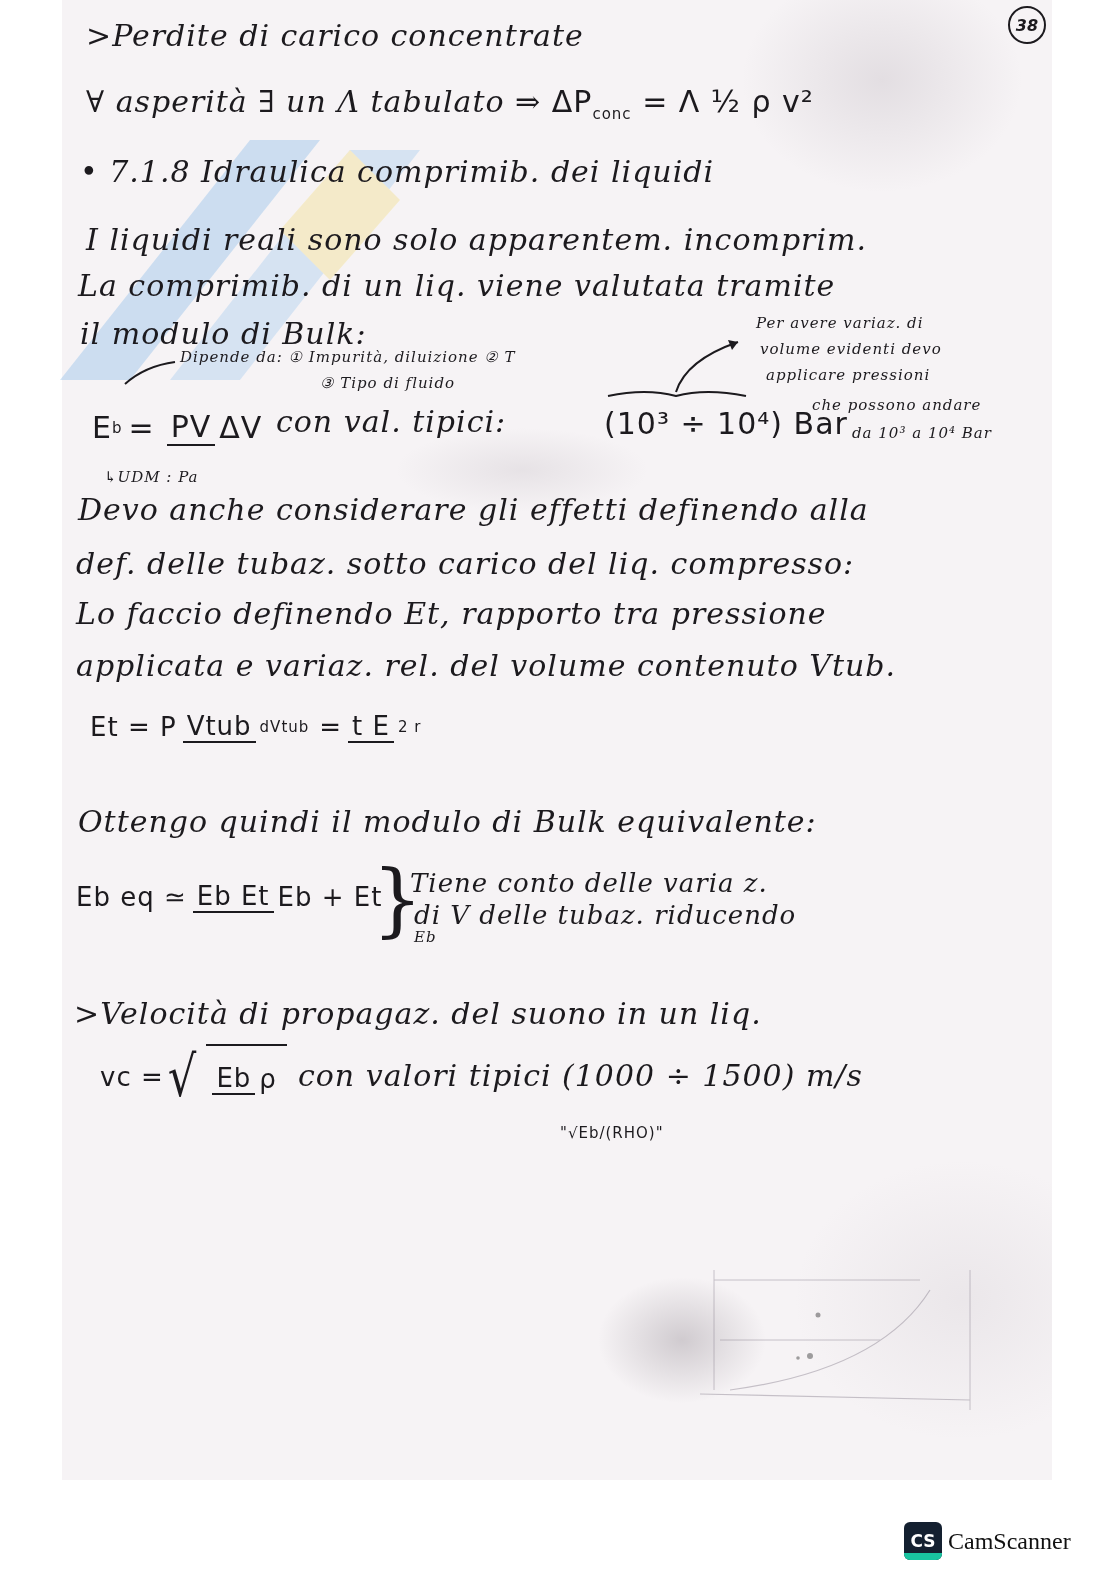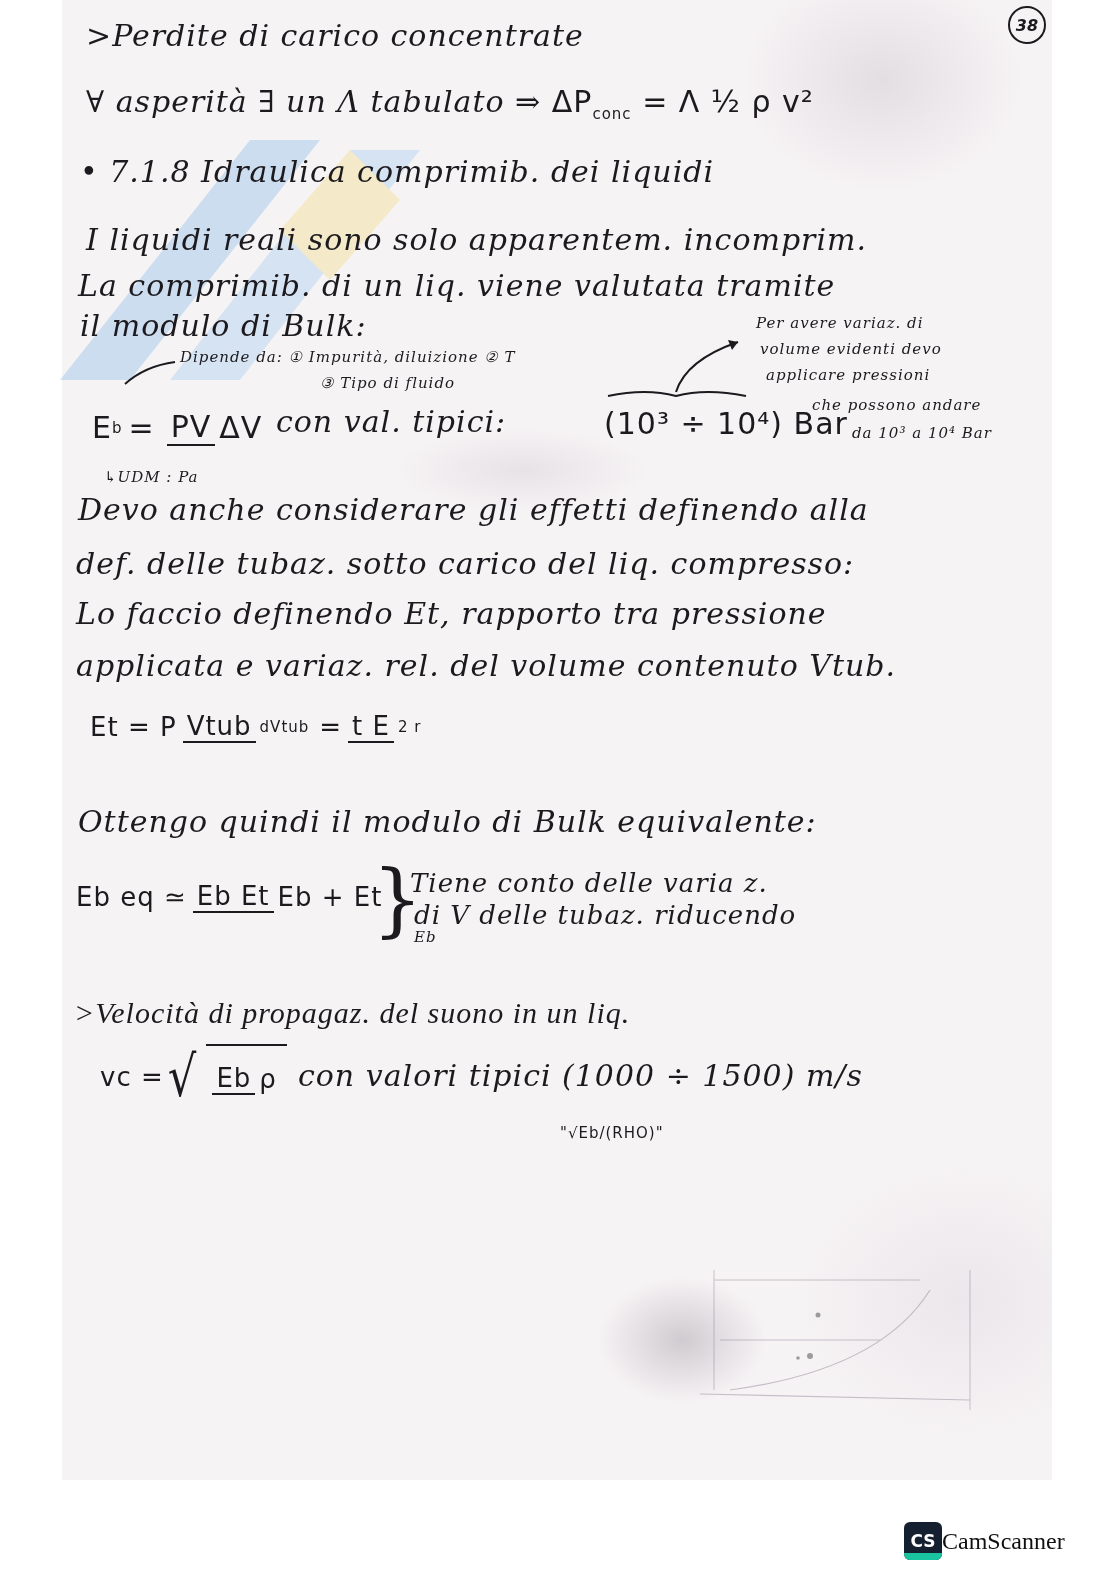--- a/index.html
+++ b/index.html
@@ -39,21 +39,21 @@
       border: 2px solid #1c1a1e; border-radius: 50%;
       display: flex; align-items: center; justify-content: center;
       font-family: "DejaVu Sans", sans-serif; font-size: 16px; font-weight: bold; color: #1c1a1e; font-style: italic;
     }
     .sqrt { display: inline-flex; align-items: center; }
     .sqrt .rad { font-size: 56px; line-height: 1; transform: scaleX(0.8); }
     .sqrt .inner { border-top: 2px solid #1c1a1e; padding: 2px 6px 0 6px; }
     .brace { position: absolute; font-size: 80px; font-style: normal; color: #1c1a1e; line-height: 1; }
     .sketch { position: absolute; left: 700px; top: 1250px; width: 280px; height: 170px; opacity: 0.45; }
     .cs-logo {
-      position: absolute; left: 904px; top: 1522px; display: flex; align-items: center; 
+      position: absolute; left: 904px; top: 1522px; display: flex; align-items: center; gap: 6px;
     }
     .cs-badge {
       width: 38px; height: 38px; border-radius: 6px; background: #142030; position: relative; overflow: hidden;
       display: flex; align-items: center; justify-content: center;
       color: #ffffff; font-family: "DejaVu Sans", sans-serif; font-weight: bold; font-size: 17px;
     }
     .cs-badge::after { content: ""; position: absolute; left: 0; right: 0; bottom: 0; height: 7px; background: #19c3a0; }
     .cs-text { font-family: "Liberation Serif", serif; font-size: 24px; color: #111; }
     .arrow-svg { position: absolute; overflow: visible; }
   </style>
@@ -75,21 +75,21 @@
 <div class="hw lg" style="left:86px; top:84px;">
   <span>∀ asperità ∃ un Λ tabulato ⇒</span>
   <span class="math">ΔP</span><sub class="math xs">conc</sub>
   <span class="math">= Λ ½ ρ v²</span>
 </div>
 
 <div class="hw lg" style="left:80px; top:154px;">• 7.1.8 Idraulica comprimib. dei liquidi</div>
 
 <div class="hw lg" style="left:86px; top:222px;">I liquidi reali sono solo apparentem. incomprim.</div>
 <div class="hw lg" style="left:78px; top:268px;">La comprimib. di un liq. viene valutata tramite</div>
-<div class="hw lg" style="left:80px; top:308px;">il modulo di Bulk:</div>
+<div class="hw lg" style="left:80px; top:316px;">il modulo di Bulk:</div>
 
 <svg class="arrow-svg" style="left:120px; top:356px; width:60px; height:30px;">
   <path d="M5 28 Q 25 10 55 6" stroke="#1c1a1e" stroke-width="2" fill="none"></path>
 </svg>
 <div class="hw sm" style="left:180px; top:348px;">Dipende da: ① Impurità, diluizione ② T</div>
 <div class="hw xs" style="left:320px; top:374px;">③ Tipo di fluido</div>
 
 <div class="hw lg math" style="left:92px; top:394px; display:flex; align-items:center;">
   <span>E</span>
     <sub class="sm">b</sub>
@@ -139,21 +139,21 @@
   <span class="frac">
     <span class="num">Eb Et</span>
     <span class="den">Eb + Et</span>
   </span>
 </div>
 <div class="brace" style="left:372px; top:860px;">}</div>
 <div class="hw md" style="left:410px; top:868px;">Tiene conto delle varia z.</div>
 <div class="hw md" style="left:414px; top:900px;">di V delle tubaz. riducendo</div>
 <div class="hw sm" style="left:414px; top:928px;">Eb</div>
 
-<div class="hw lg" style="left:74px; top:996px;font-family:Liberation Serif, serif;">&gt;Velocità di propagaz. del suono in un liq.</div>
+<div class="hw lg" style="left:74px; top:996px;">&gt;Velocità di propagaz. del suono in un liq.</div>
 
 <div class="hw md math" style="left:100px; top:1044px; display:flex; align-items:center;">
   <span>vc =</span>
   <span class="sqrt">
     <span class="rad">√</span>
     <span class="frac inner">
       <span class="num">Eb</span>
       <span class="den">ρ</span>
     </span>
   </span>

